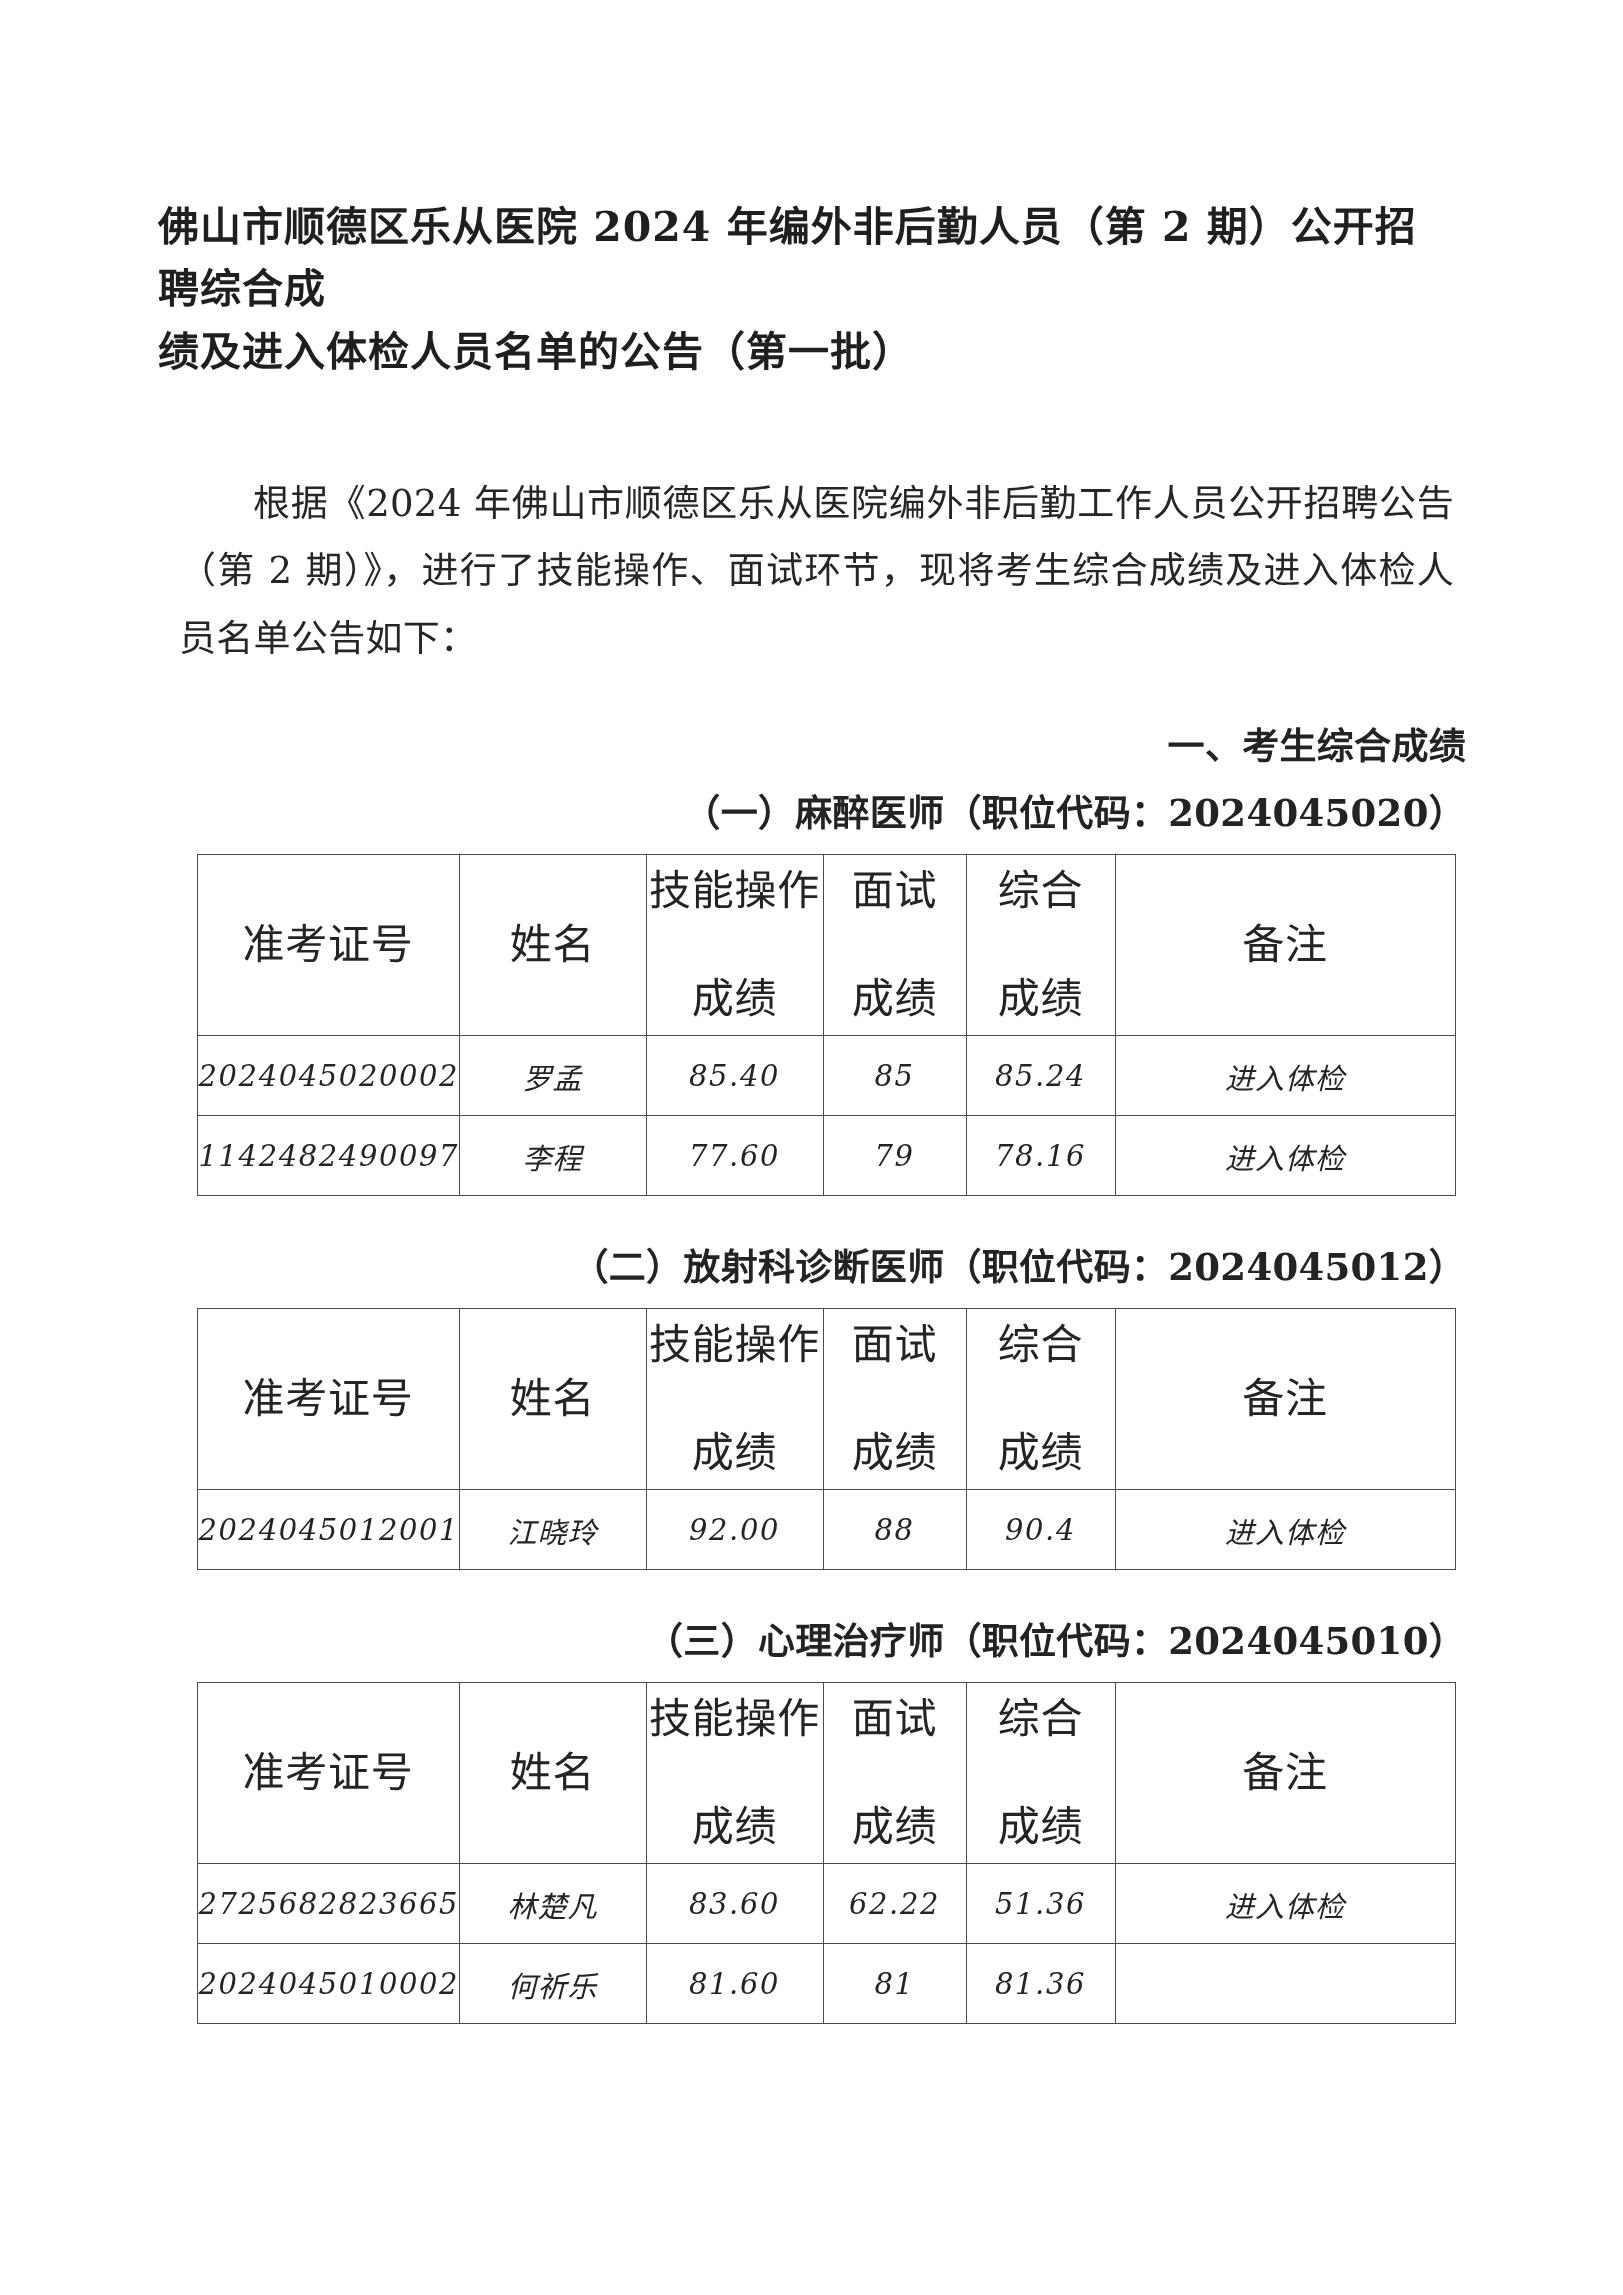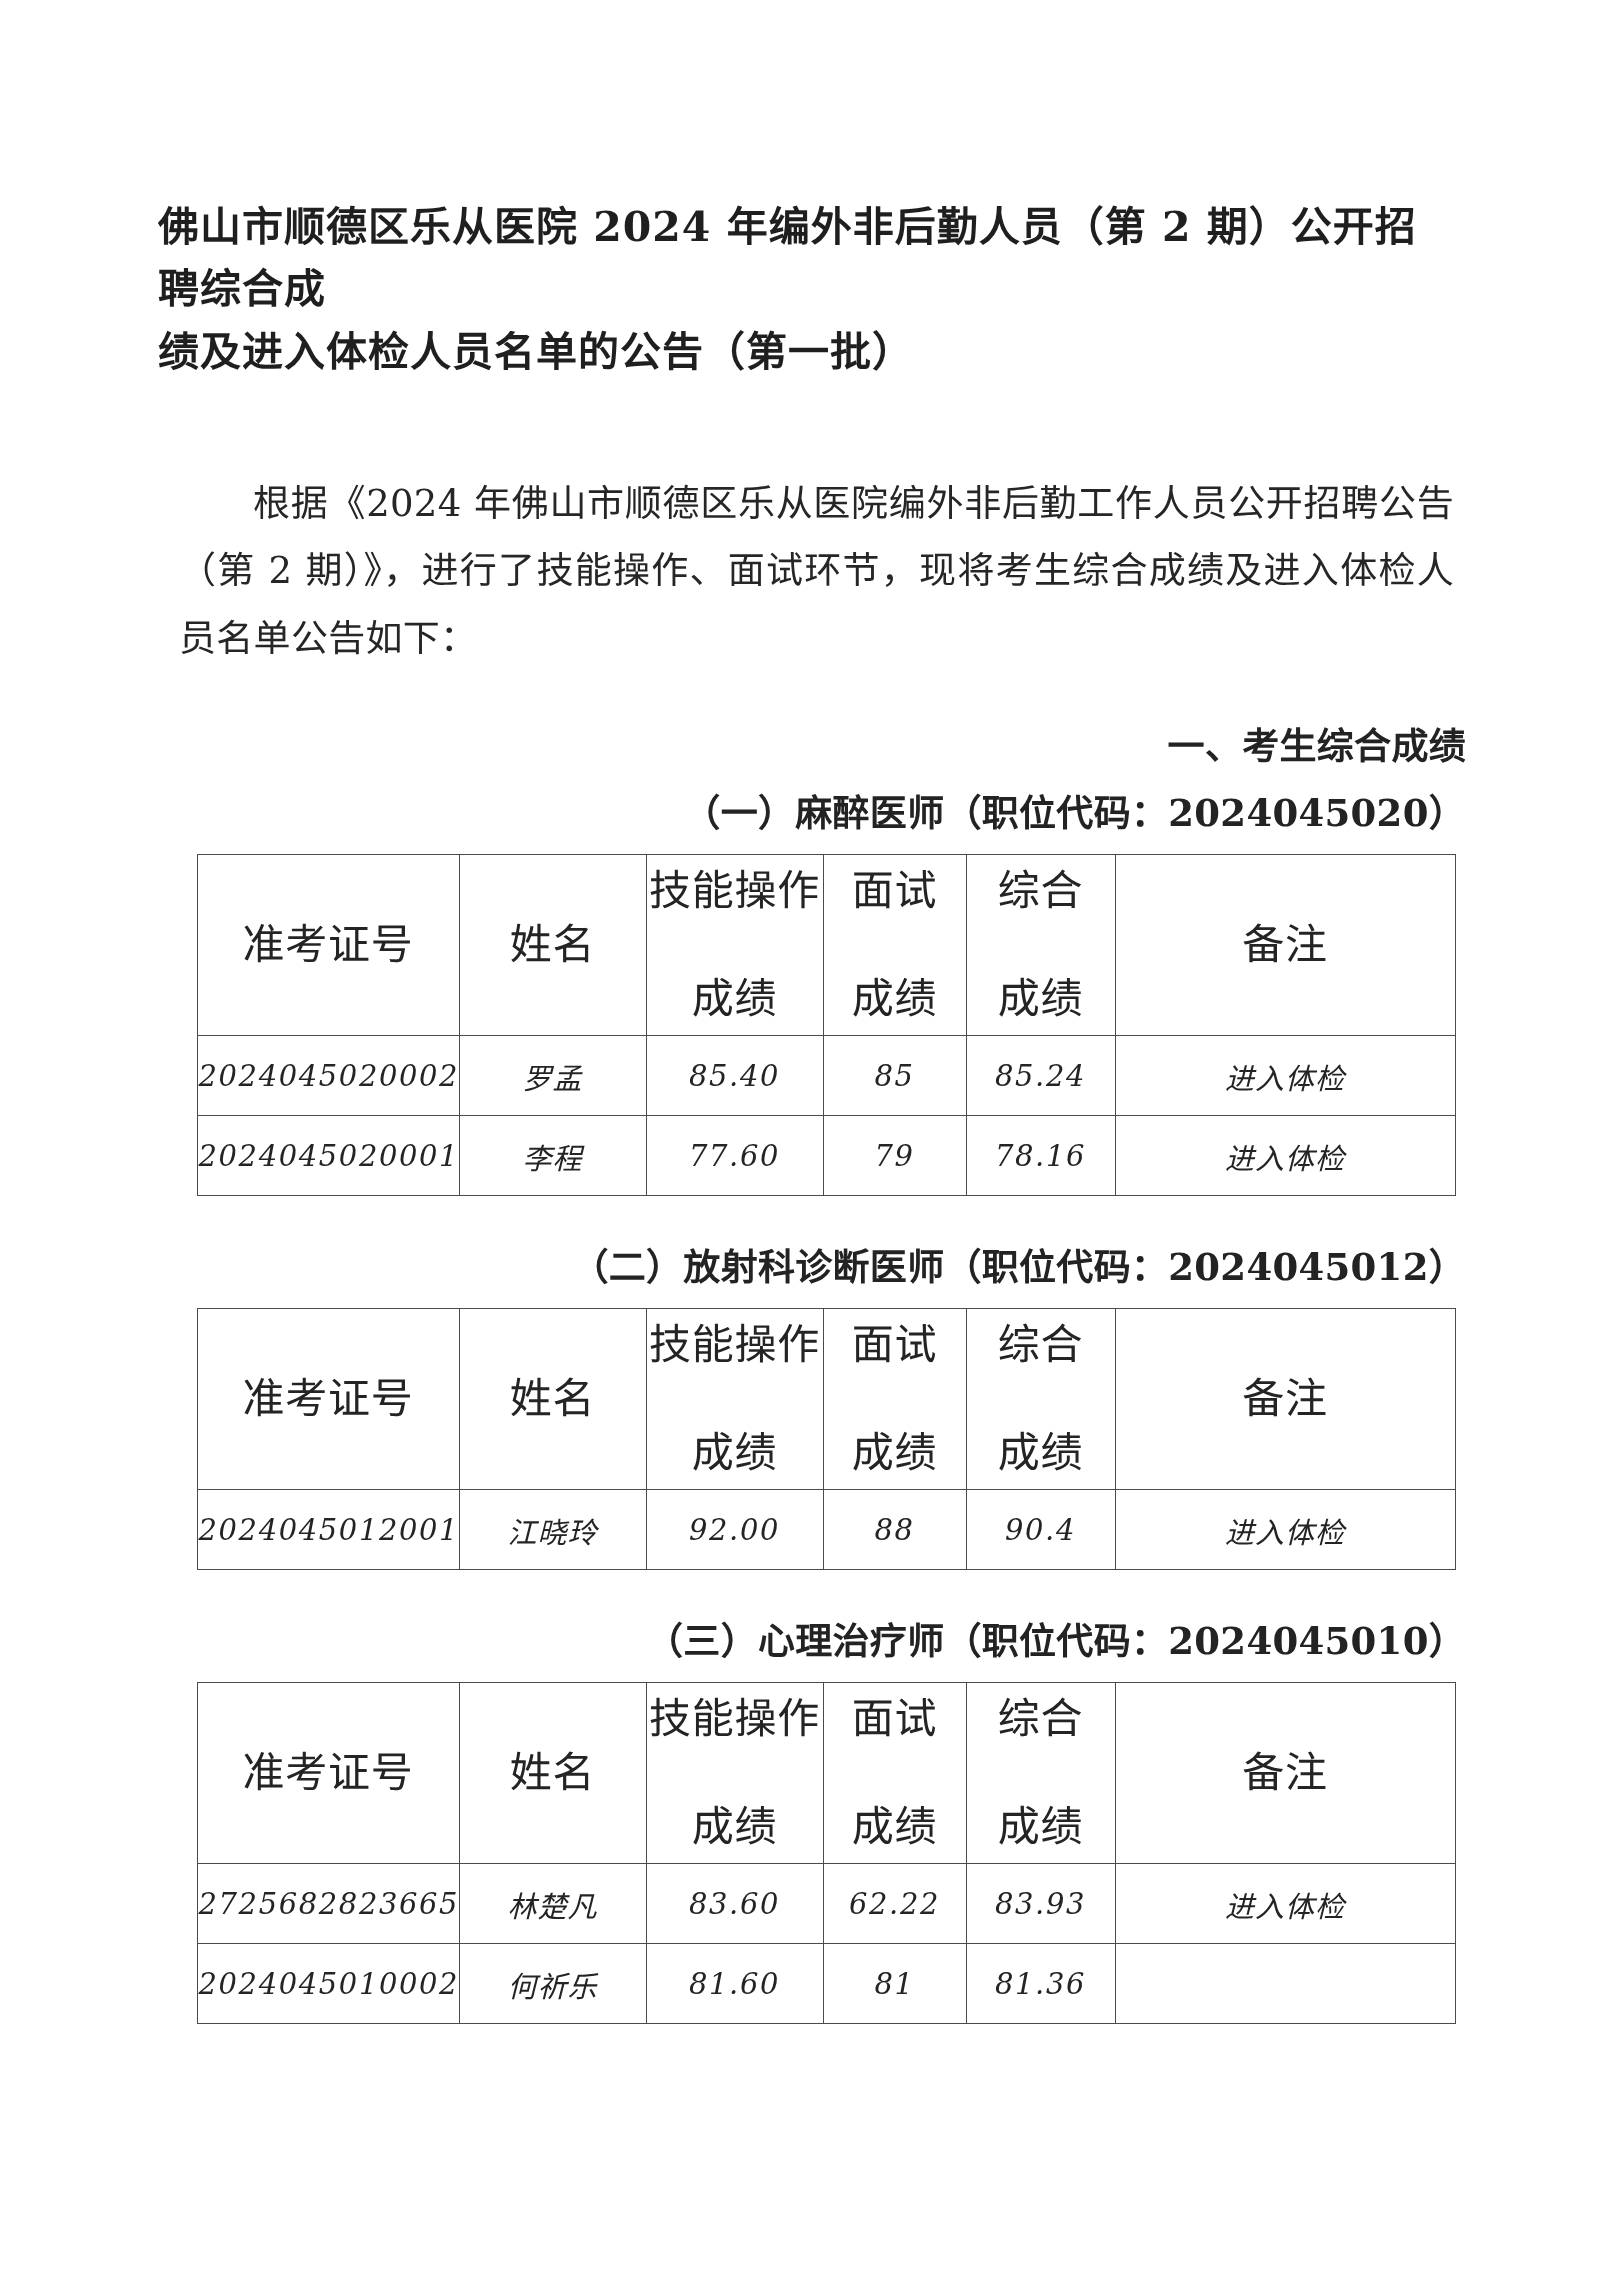--- a/index.html
+++ b/index.html
@@ -168,21 +168,21 @@
       <tbody>
         <tr>
           <td class="num">2024045020002</td>
           <td>罗孟</td>
           <td class="num">85.40</td>
           <td class="num">85</td>
           <td class="num">85.24</td>
           <td>进入体检</td>
         </tr>
         <tr>
-          <td class="num">2024045020001</td>
+          <td class="num">1142482490097</td>
           <td>李程</td>
           <td class="num">77.60</td>
           <td class="num">79</td>
           <td class="num">78.16</td>
           <td>进入体检</td>
         </tr>
       </tbody>
     </table>
 
     <div class="spacer-md"></div>
@@ -266,21 +266,21 @@
           </td>
           <td>备注</td>
         </tr>
       </thead>
       <tbody>
         <tr>
           <td class="num">2725682823665</td>
           <td>林楚凡</td>
           <td class="num">83.60</td>
           <td class="num">62.22</td>
-          <td class="num">83.93</td>
+          <td class="num">51.36</td>
           <td>进入体检</td>
         </tr>
         <tr>
           <td class="num">2024045010002</td>
           <td>何祈乐</td>
           <td class="num">81.60</td>
           <td class="num">81</td>
           <td class="num">81.36</td>
           <td></td>
         </tr>

